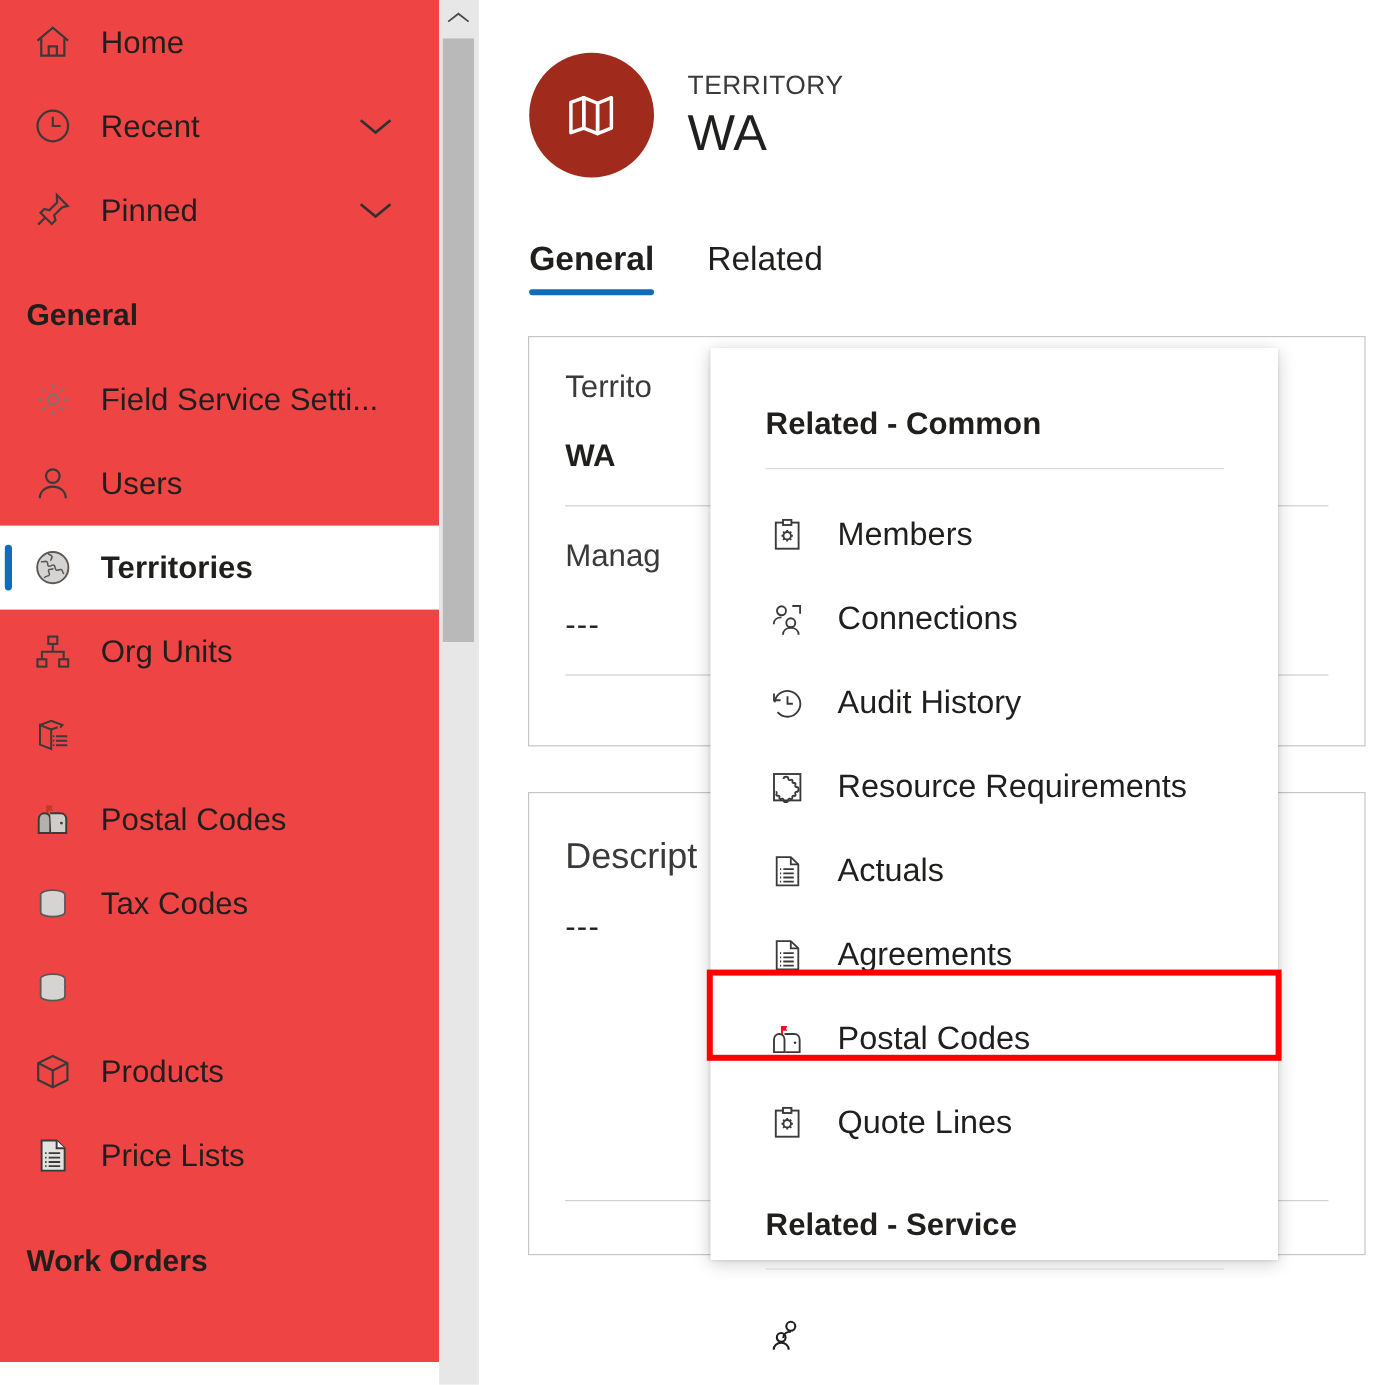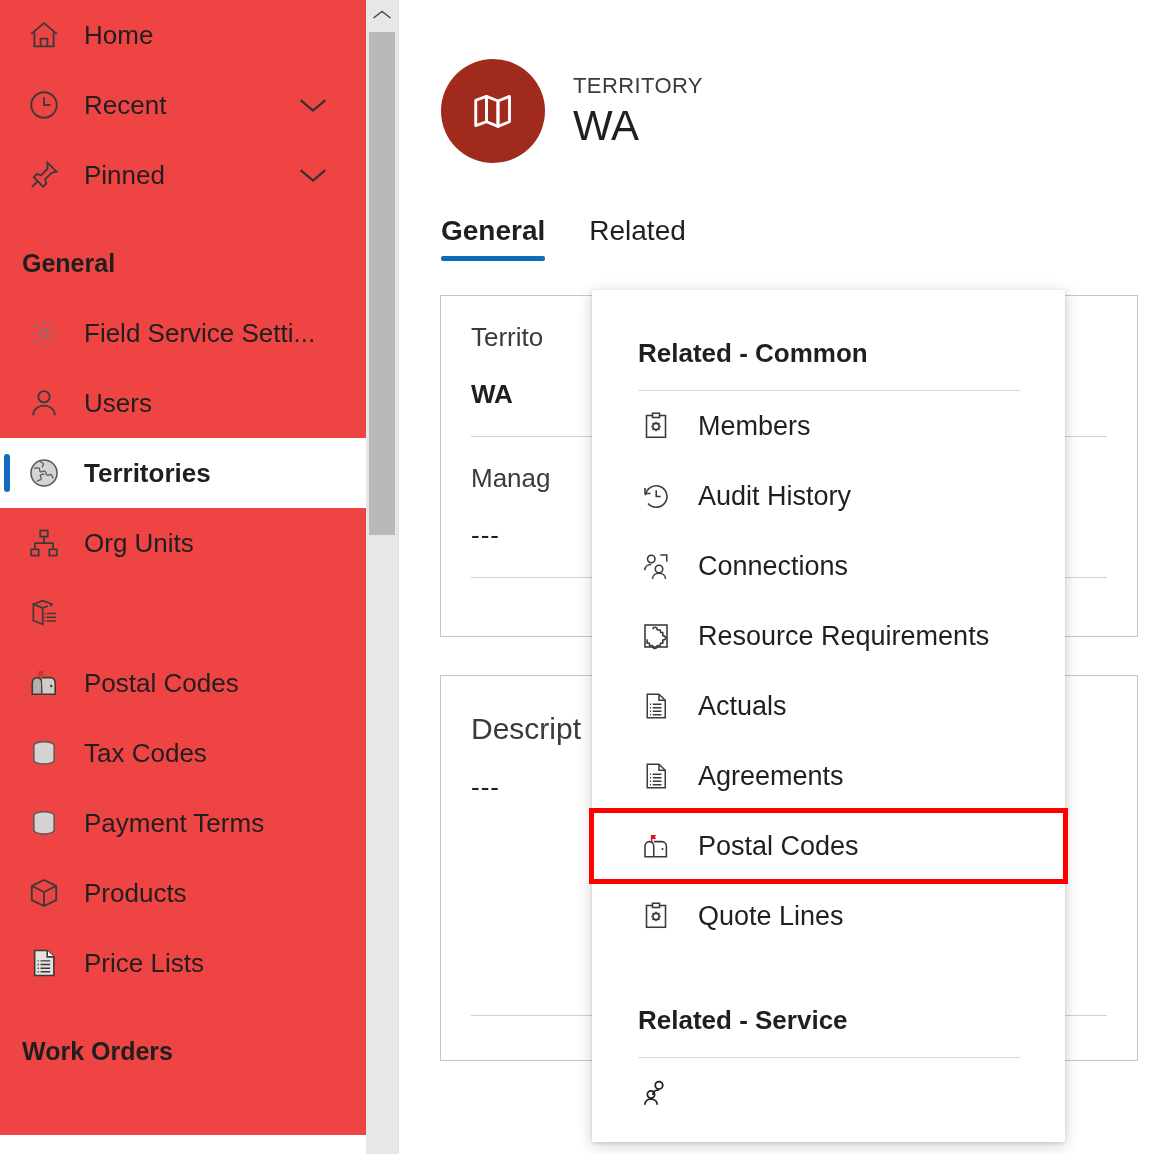--- a/index.html
+++ b/index.html
@@ -91,21 +91,21 @@
 
   
   .main {
     position: absolute; left: 399px; top: 0;
     width: 751px; height: 1154px;
     background: #ffffff;
     overflow: hidden;
   }
   .record-header {
     display: flex; align-items: center;
-    padding: 59px 0 0 42px;
+    padding: 44px 0 0 42px;
   }
   .avatar {
     width: 104px; height: 104px;
     border-radius: 50%;
     background: #a02b1d;
     display: flex; align-items: center; justify-content: center;
     color: #ffffff;
     flex: 0 0 auto;
   }
   .record-text { margin-left: 28px; }
@@ -167,37 +167,37 @@
   .field-underline {
     height: 1px; background: #d2d0ce;
     margin: 26px 30px 0 30px;
   }
   .field-label.big { font-size: 30px; padding-top: 36px; }
 
   
   .flyout {
     position: absolute;
     left: 592px; top: 290px;
-    width: 473px; height: 852px;
+    width: 473px; height: 760px;
     background: #ffffff;
     box-shadow: 0 3px 14px rgba(0,0,0,0.20), 0 1px 3px rgba(0,0,0,0.12);
     z-index: 40;
     padding: 0;
   }
   .flyout-section-title {
     font-size: 26px; font-weight: bold;
     color: #201f1e;
     padding: 48px 0 0 46px;
   }
   .flyout-rule {
     height: 1px; background: #d9d9d9;
     margin: 21px 45px 0 46px;
   }
   .flyout-item {
-    display: flex; align-items: center;
+    display: flex; align-items: flex-end;
     height: 70px;
     padding-left: 46px;
     cursor: pointer;
     position: relative;
   }
   .flyout-item .ico {
     width: 36px; min-width: 36px;
     display: flex; align-items: center; justify-content: center;
     color: #3b3a39;
   }
@@ -349,21 +349,20 @@
 
     <div class="nav-item">
       <span class="ico">
         <svg width="32" height="32" viewBox="0 0 24 24" fill="#d6d4d2" stroke="#5a5856" stroke-width="1.1">
           <ellipse cx="12" cy="6.4" rx="7.6" ry="2.8"></ellipse>
           <path d="M4.4 6.4v3.4c0 1.5 3.4 2.8 7.6 2.8s7.6-1.3 7.6-2.8V6.4"></path>
           <path d="M4.4 10.2v3.4c0 1.5 3.4 2.8 7.6 2.8s7.6-1.3 7.6-2.8v-3.4"></path>
           <path d="M4.4 14v3.4c0 1.5 3.4 2.8 7.6 2.8s7.6-1.3 7.6-2.8V14"></path>
         </svg>
       </span>
-      <span class="lbl">Payment Terms</span>
     </div>
 
     <div class="nav-item">
       <span class="ico">
         <svg width="34" height="34" viewBox="0 0 24 24" fill="none" stroke="#3b3a39" stroke-width="1.3">
           <path d="M12 2.8 20.6 7v10L12 21.2 3.4 17V7z"></path>
           <path d="M3.4 7 12 11.3 20.6 7M12 11.3v9.9"></path>
         </svg>
       </span>
       <span class="lbl">Products</span>
@@ -453,39 +452,39 @@
           <circle cx="12" cy="12.4" r="2.5"></circle>
           <path d="M12 8.6v1.1M12 15.1v1.1M8.2 12.4h1.1M14.7 12.4h1.1M9.3 9.7l.8.8M13.9 14.3l.8.8M14.7 9.7l-.8.8M10.1 14.3l-.8.8"></path>
         </svg>
       </span>
       <span class="lbl">Members</span>
     </div>
 
     <div class="flyout-item">
       <span class="ico">
         <svg width="30" height="30" viewBox="0 0 24 24" fill="none" stroke="#3b3a39" stroke-width="1.25">
-          <path d="M3.6 11.4A8.6 8.6 0 1 1 5.6 18"></path>
-          <path d="M3.2 5.6v4.4h4.4"></path>
-          <path d="M12.2 7.4v5h3.6"></path>
-        </svg>
-      </span>
-      <span class="lbl">Audit History</span>
-    </div>
-
-    <div class="flyout-item">
-      <span class="ico">
-        <svg width="30" height="30" viewBox="0 0 24 24" fill="none" stroke="#3b3a39" stroke-width="1.25">
           <circle cx="8.2" cy="6.4" r="3"></circle>
           <path d="M3 15.4c0-2.9 2.3-4.6 5.2-4.6"></path>
           <circle cx="14.4" cy="14.4" r="3"></circle>
           <path d="M9.2 22.4c0-2.9 2.3-4.6 5.2-4.6s5.2 1.7 5.2 4.6"></path>
           <path d="M15.4 3.2h5.2v5.2" stroke-width="1.25"></path>
         </svg>
       </span>
       <span class="lbl">Connections</span>
+    </div>
+
+    <div class="flyout-item">
+      <span class="ico">
+        <svg width="30" height="30" viewBox="0 0 24 24" fill="none" stroke="#3b3a39" stroke-width="1.25">
+          <path d="M3.6 11.4A8.6 8.6 0 1 1 5.6 18"></path>
+          <path d="M3.2 5.6v4.4h4.4"></path>
+          <path d="M12.2 7.4v5h3.6"></path>
+        </svg>
+      </span>
+      <span class="lbl">Audit History</span>
     </div>
 
     <div class="flyout-item">
       <span class="ico">
         <svg width="30" height="30" viewBox="0 0 24 24" fill="none" stroke="#3b3a39" stroke-width="1.25">
           <rect x="3.2" y="3.2" width="17.6" height="17.6"></rect>
           <path d="M9.6 6.6a1.6 1.6 0 0 1 3.2 0c0 .8 1 .8 1.6.5.7-.4 1.4.2 1.1 1-.3.7.3 1.3 1 1.1.8-.3 1.4.4 1 1.1-.3.6-.3 1.6.5 1.6a1.6 1.6 0 0 1 0 3.2c-.8 0-.8 1-.5 1.6.4.7-.2 1.4-1 1.1-.7-.3-1.3.3-1.1 1 .3.8-.4 1.4-1.1 1-.6-.3-1.6-.3-1.6.5a1.6 1.6 0 0 1-3.2 0c0-.8-1-.8-1.6-.5-.7.4-1.4-.2-1.1-1 .3-.7-.3-1.3-1-1.1-.8.3-1.4-.4-1-1.1.3-.6.3-1.6-.5-1.6"></path>
         </svg>
       </span>
       <span class="lbl">Resource Requirements</span>

